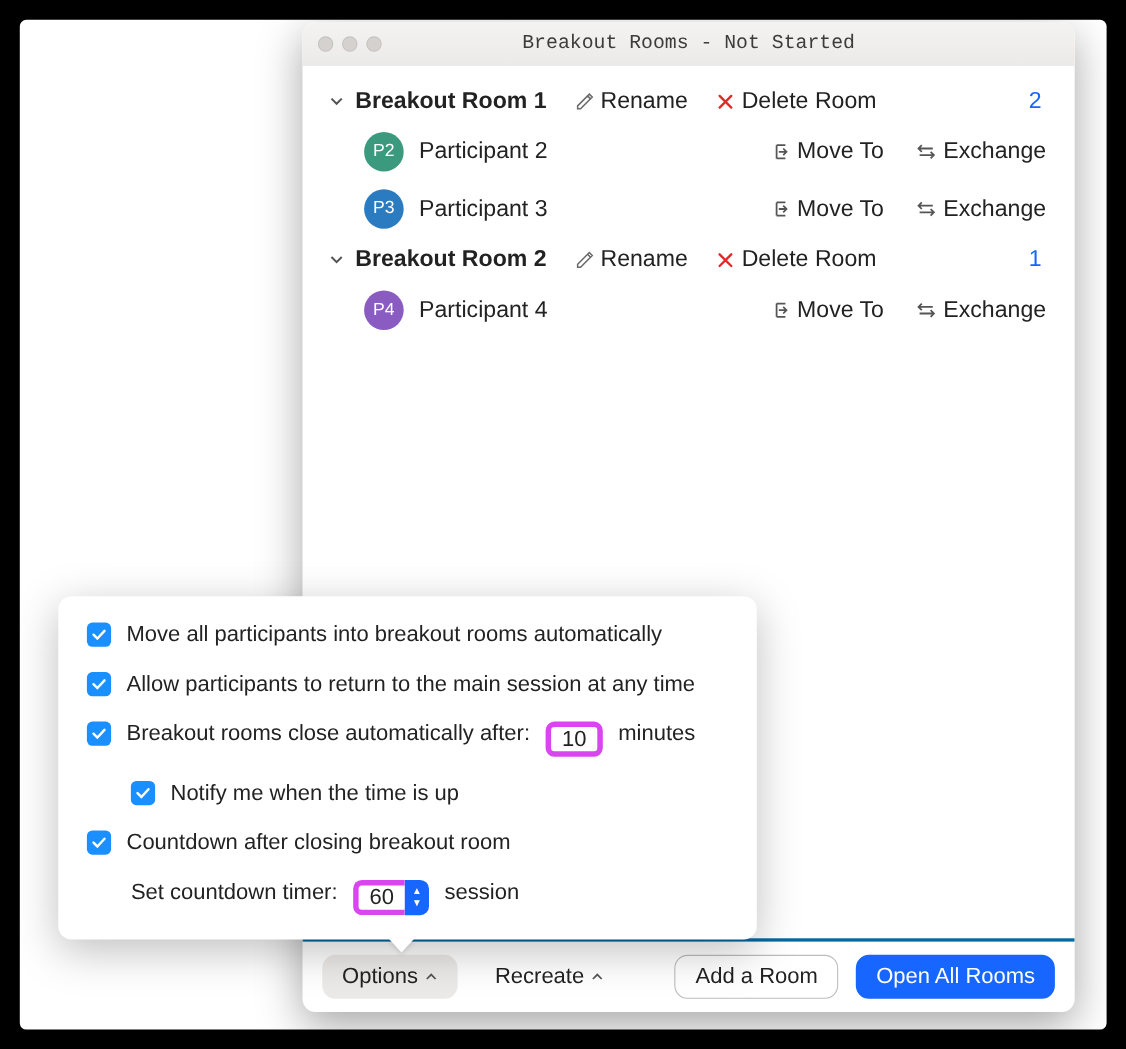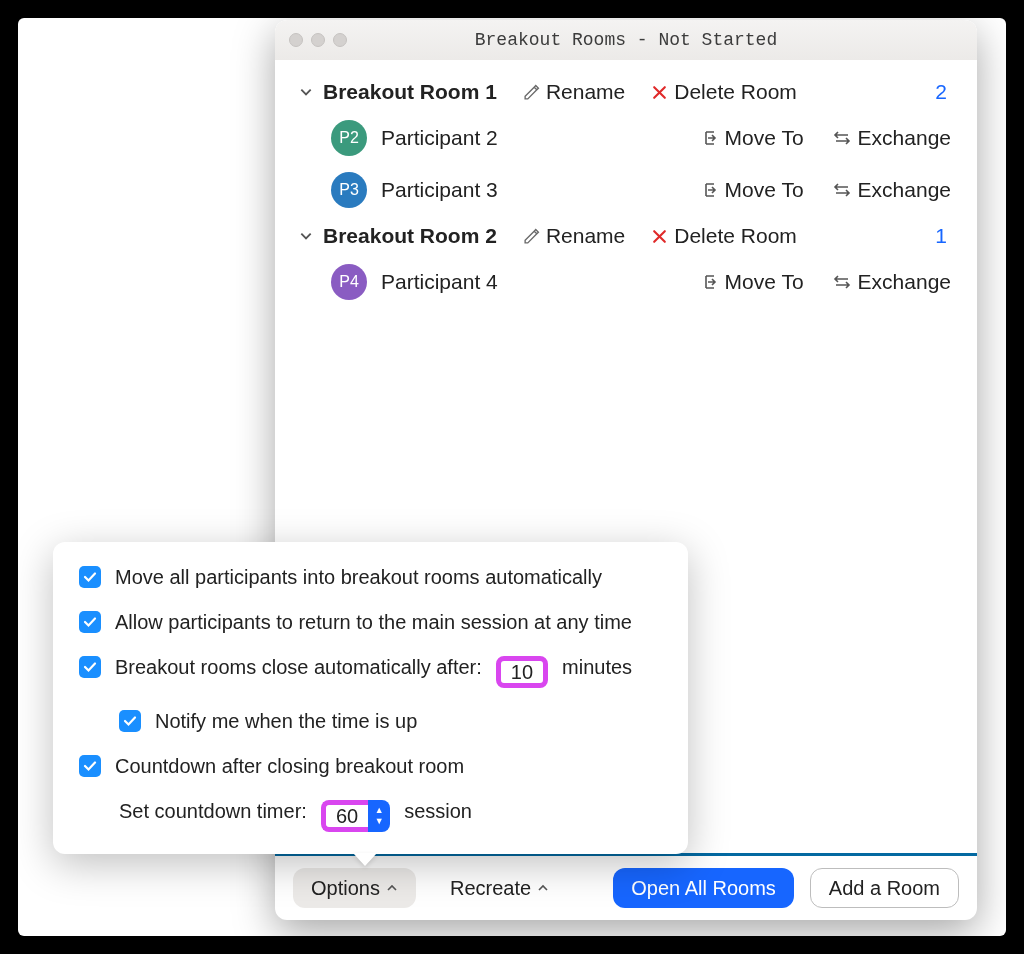--- a/index.html
+++ b/index.html
@@ -406,25 +406,25 @@
     </div>
     <div class="btn btn-recreate">
       <span>Recreate</span>
       <span class="chev-up-sm">
         <svg width="12" height="10" viewBox="0 0 12 10">
             <path d="M2 7 L6 3 L10 7" fill="none" stroke="currentColor" stroke-width="1.6"></path>
           </svg>
       </span>
     </div>
     <div class="spacer"></div>
+    <div class="btn btn-outline">
+      <span>Add a Room</span>
+    </div>
     <div class="btn btn-primary">
       <span>Open All Rooms</span>
-    </div>
-    <div class="btn btn-outline">
-      <span>Add a Room</span>
     </div>
   </div>
 </div>
 
 <div class="popover">
   <div class="opt-row">
     <span class="check">
       <svg width="14" height="14" viewBox="0 0 14 14">
           <path d="M2 7 L5.5 10.5 L12 3.5" fill="none" stroke="#fff" stroke-width="2.2" stroke-linecap="round"></path>
         </svg>

